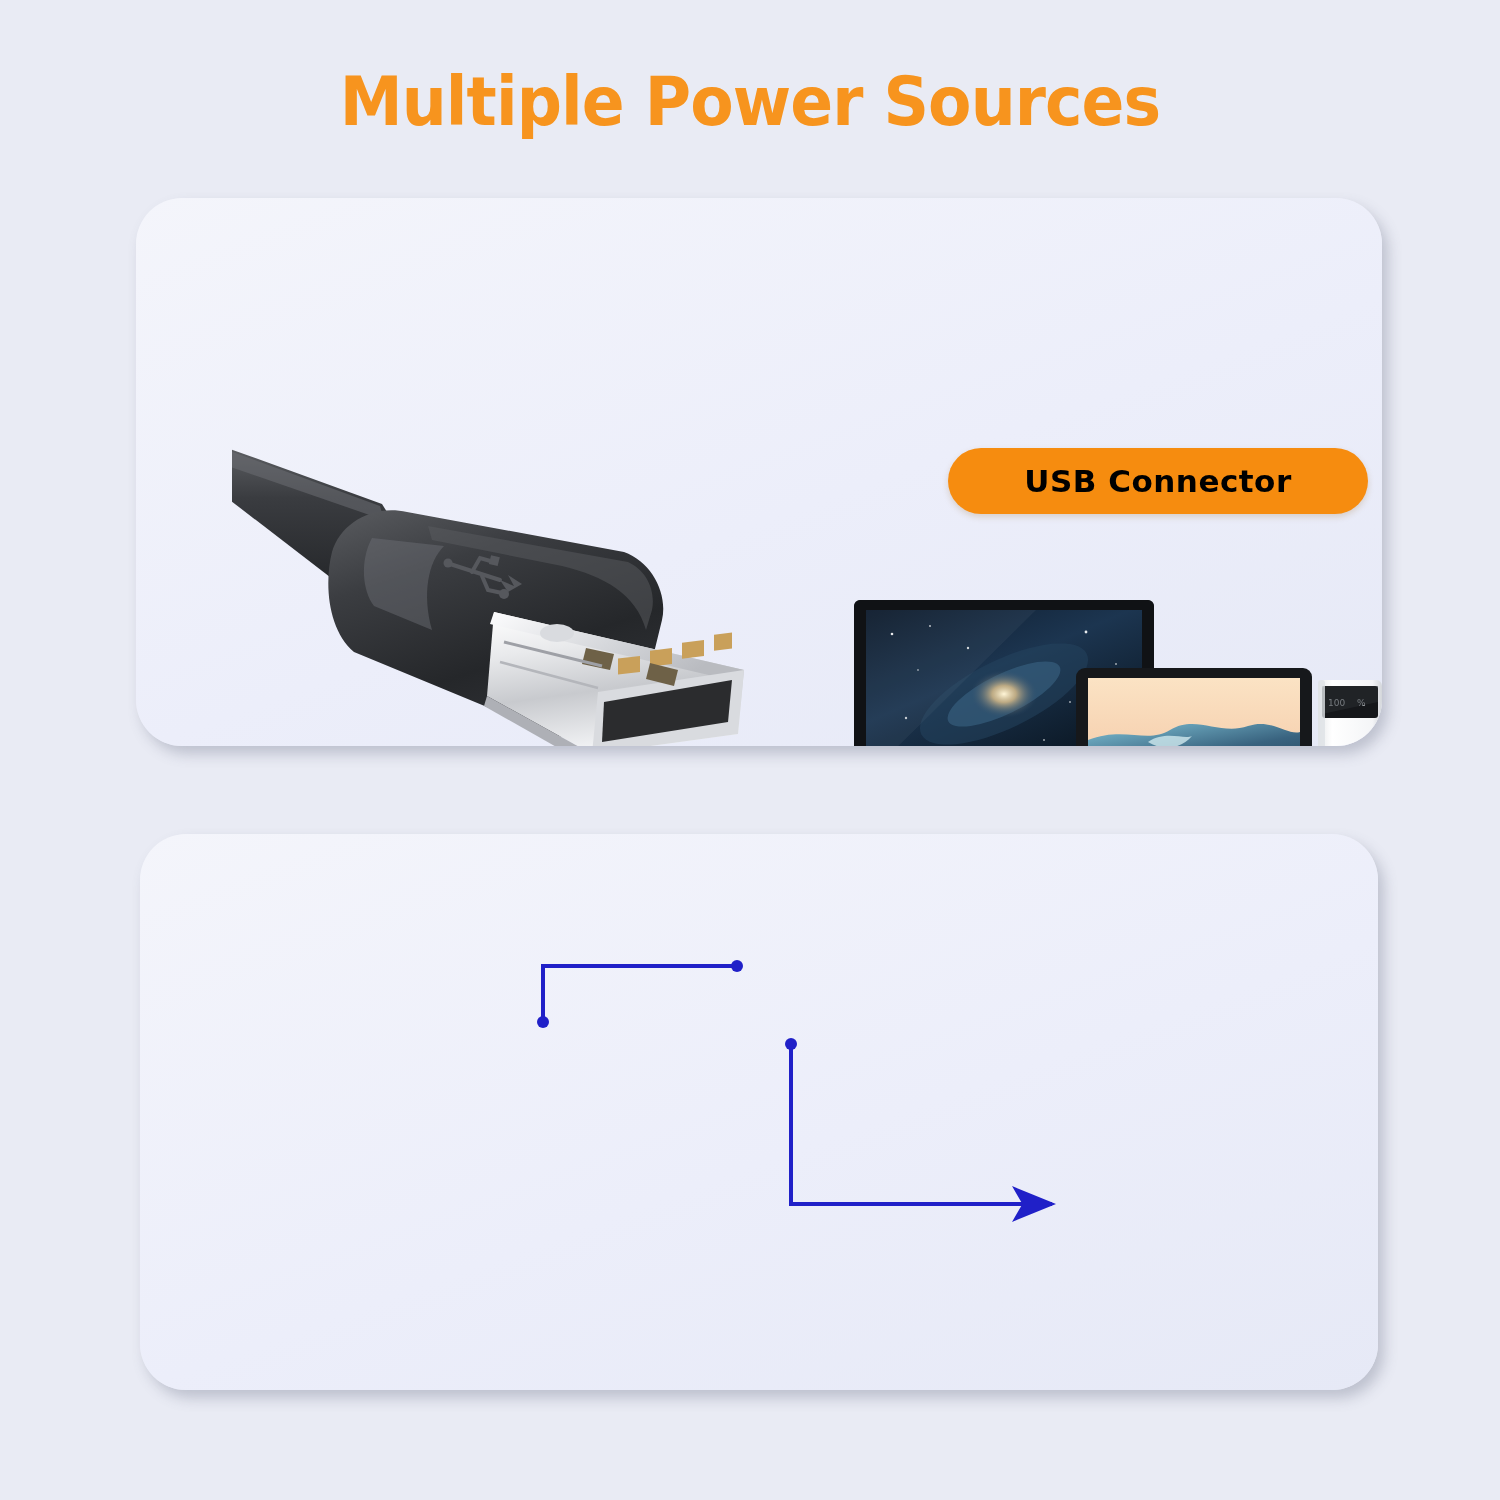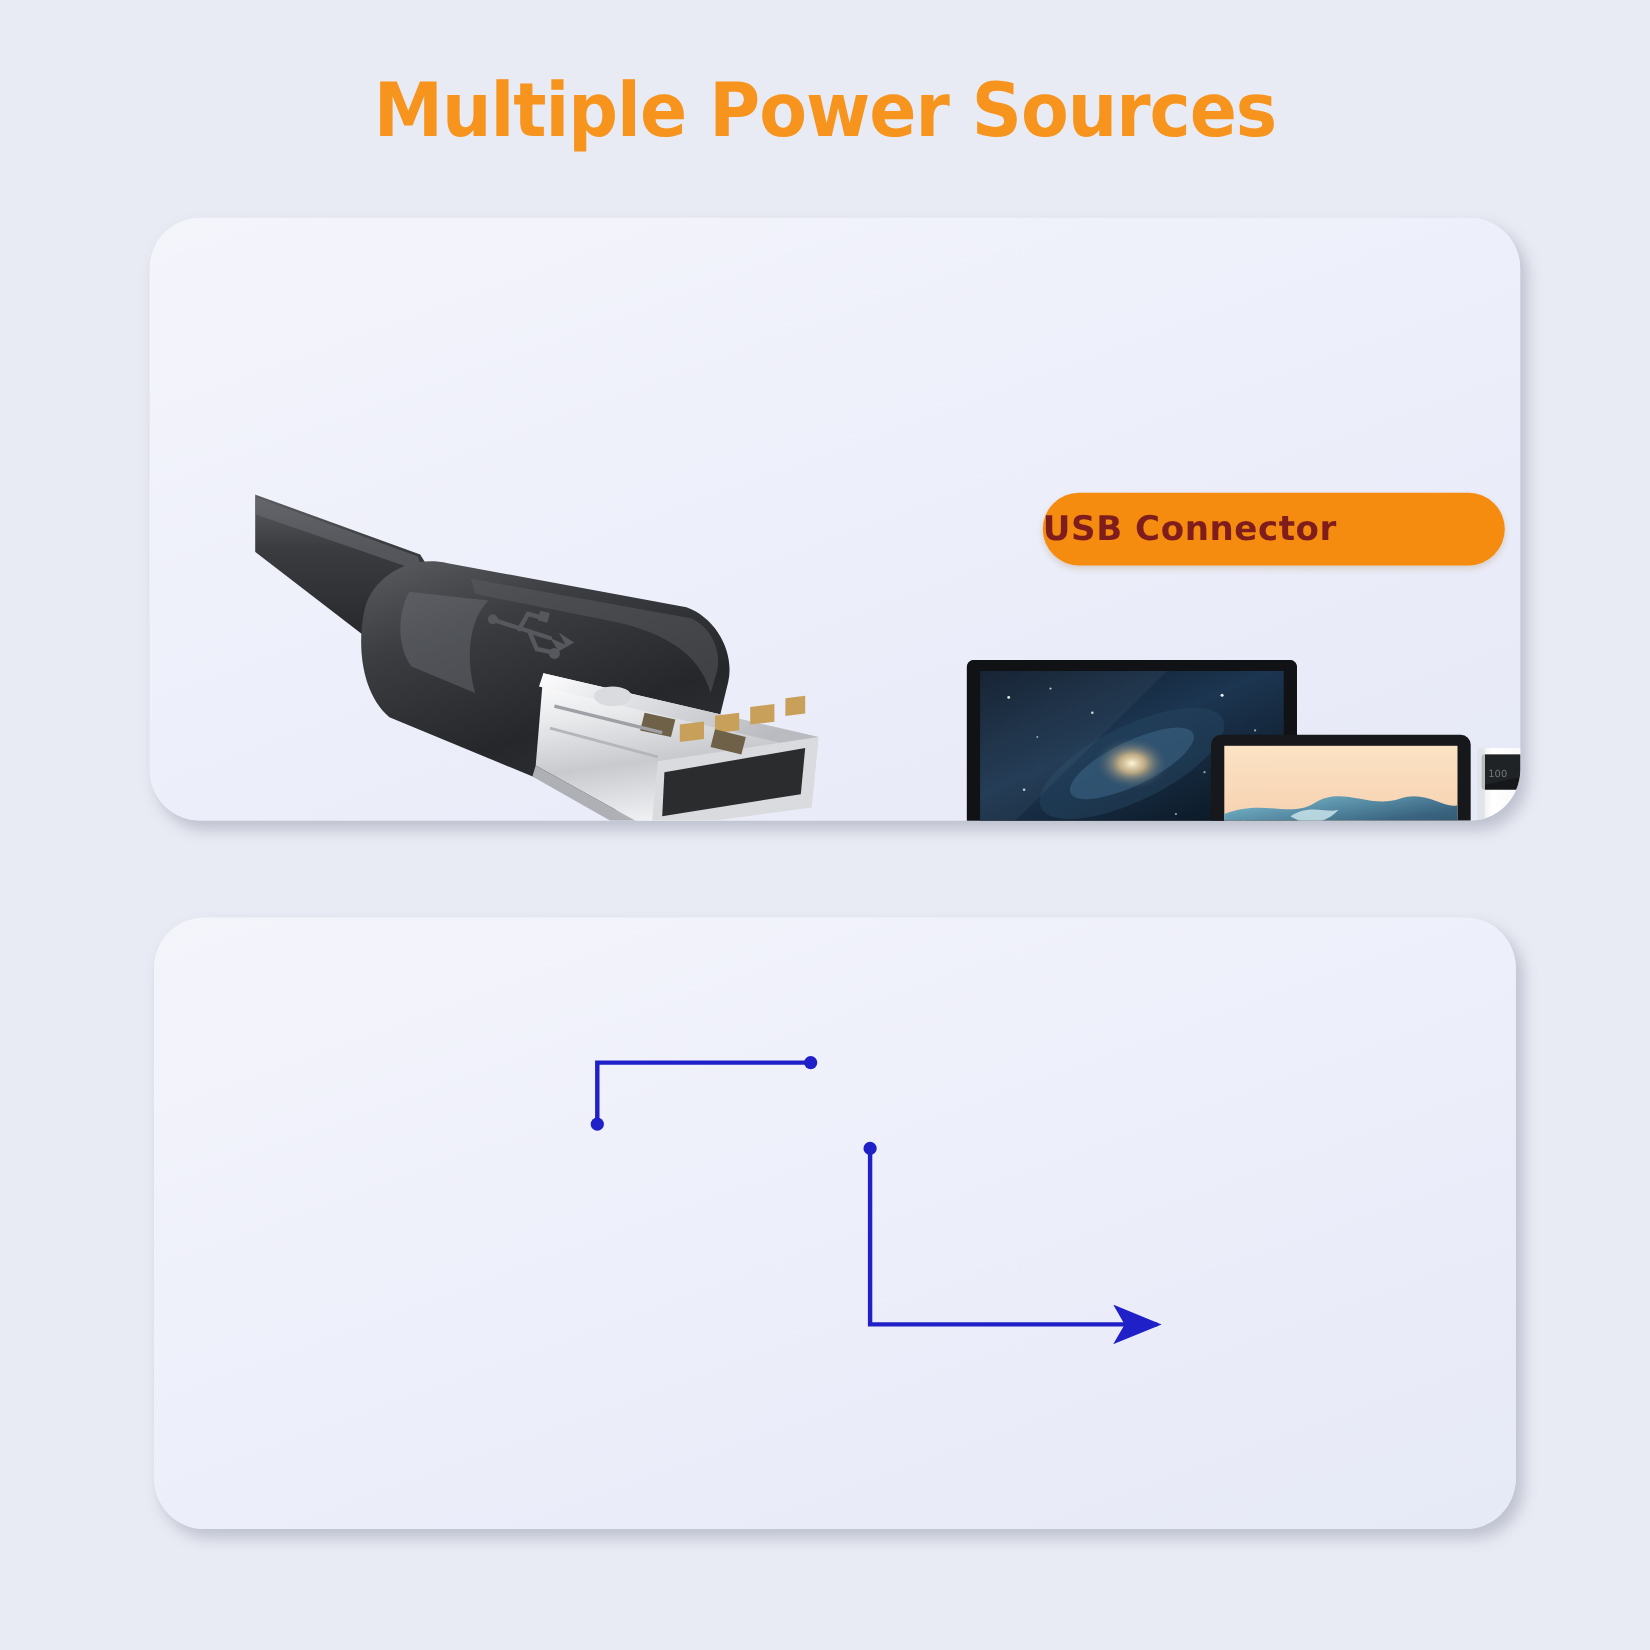--- a/index.html
+++ b/index.html
@@ -42,33 +42,34 @@
   .card-usb  { left: 136px; top: 198px;  width: 1246px; height: 548px; }
   .card-typec{ left: 140px; top: 834px;  width: 1238px; height: 556px; }
 
   
   .pill {
     position: absolute;
     background: #f68c0f;
     border-radius: 40px;
     display: flex;
     align-items: center;
-    color: #7f1d1d;
+    justify-content: center;
+    color: #000000;
     box-shadow: 0 3px 6px rgba(150,100,30,0.22);
   }
   .pill-usb {
     left: 812px; top: 250px; width: 420px; height: 66px;
     font-size: 31px; font-weight: bold; letter-spacing: 0.5px;
   }
 
   
   .usb-plug { position: absolute; left: 96px; top: 236px; width: 560px; height: 380px; }
 
   
-  .devices { position: absolute; left: 737px; top: 392px; width: 620px; height: 256px; }
+  .devices { position: absolute; left: 712px; top: 392px; width: 620px; height: 256px; }
 
   
   .callout { position: absolute; left: 0; top: 0; width: 1500px; height: 1500px; pointer-events: none; }
 </style>
 </head>
 <body>
 
 <div class="page-title">Multiple Power Sources</div>
 
 <div class="card card-usb">

